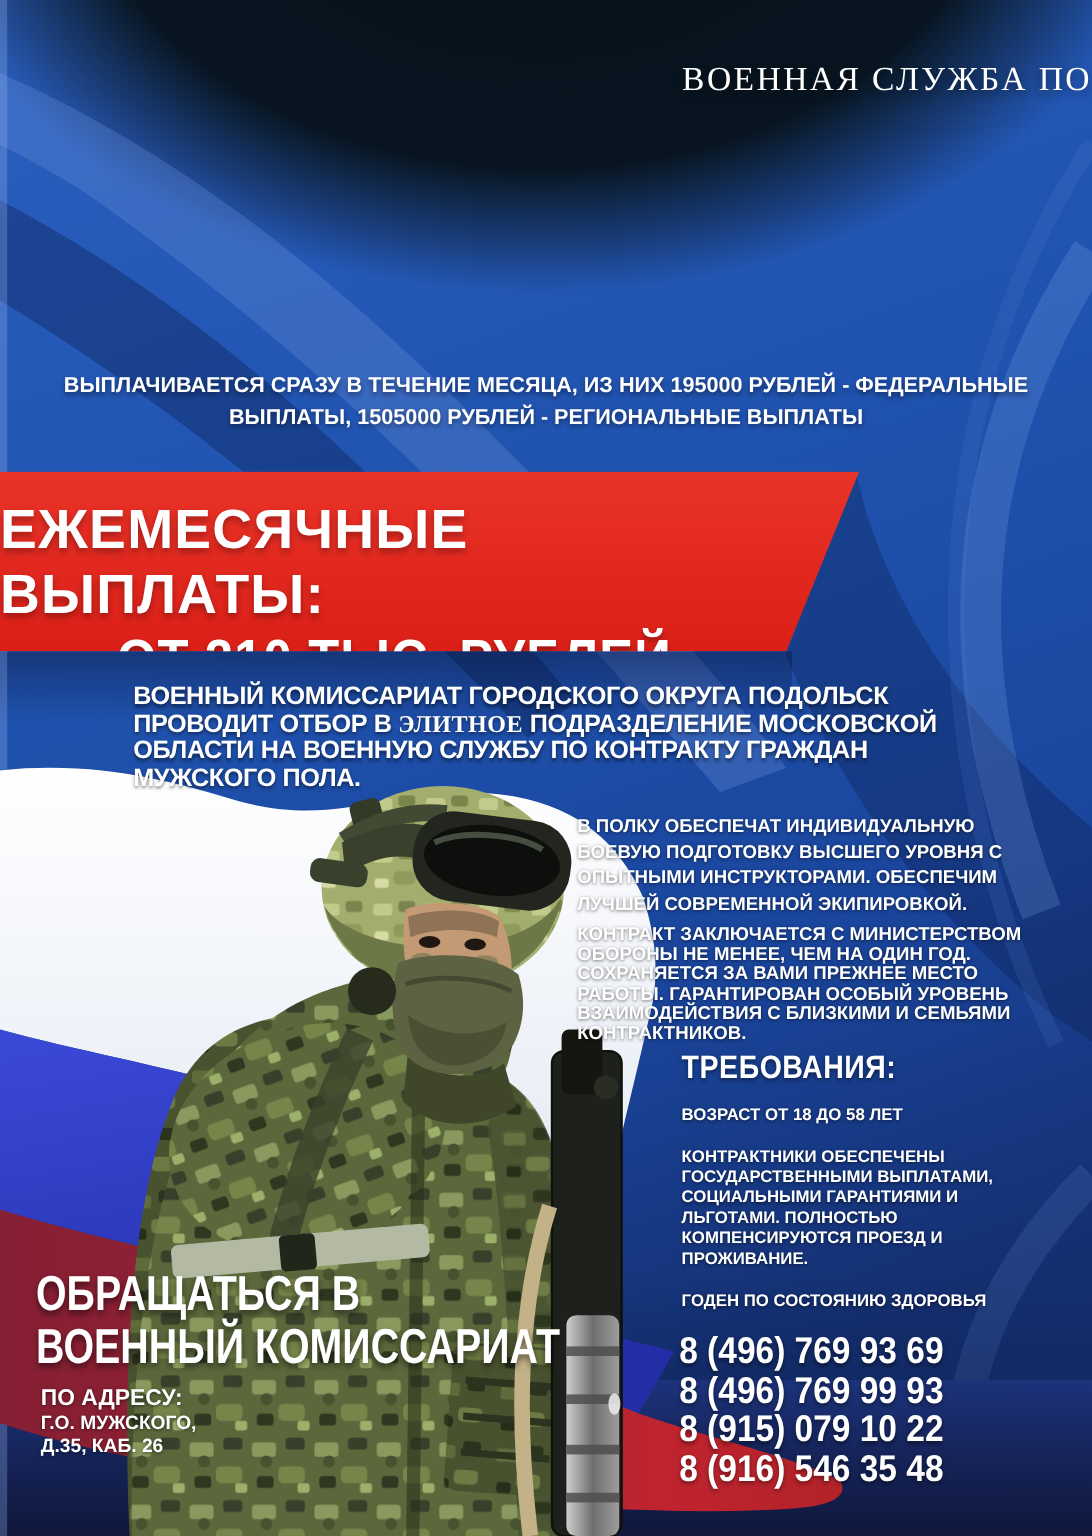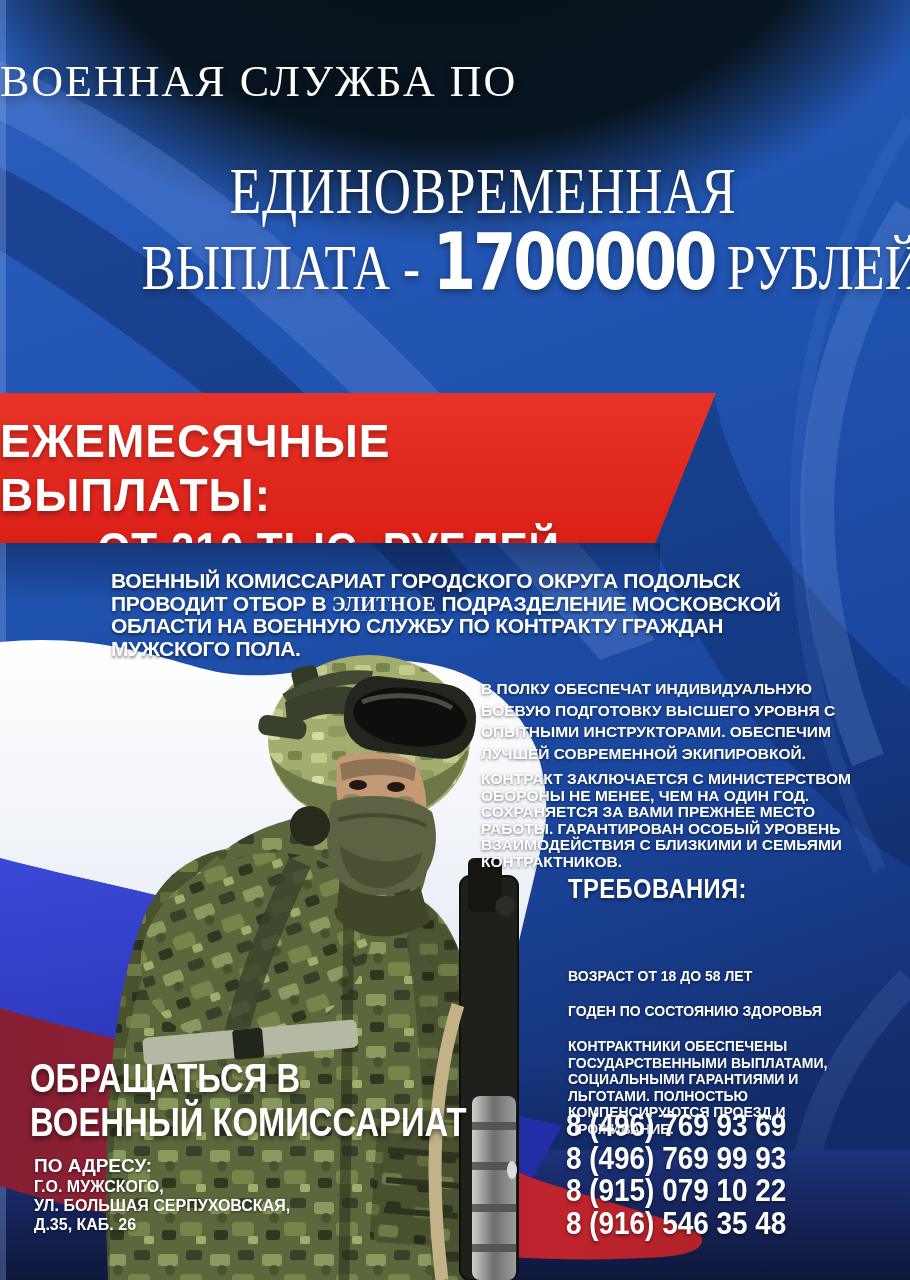--- a/index.html
+++ b/index.html
@@ -5,22 +5,22 @@
   html,body { margin:0; padding:0; background:#333; }
   .poster {
     position:relative; width:910px; height:1280px; overflow:hidden;
     background:#1e50ac; font-family:"Liberation Sans", sans-serif;
     -webkit-font-smoothing:antialiased;
   }
   .scene { position:absolute; left:0; top:0; width:910px; height:1280px; }
   .layer { position:absolute; color:#fff; }
 
   .main-title {
-    top:56px; left:0; right:0; text-align:left;
-    font-family:"Liberation Serif", serif; font-size:44px; line-height:51px;
+    top:41px; left:0; right:0; text-align:right;
+    font-family:"Liberation Serif", serif; font-size:28px; line-height:51px;
     letter-spacing:2px; text-shadow:0 3px 8px rgba(0,0,0,.45);
   }
   .payout { top:156px; left:56px; right:0; text-align:center; font-family:"Liberation Serif", serif; }
   .payout-l1 { font-size:66px; line-height:70px; transform:scaleX(.78); letter-spacing:1px;
                text-shadow:0 3px 8px rgba(0,0,0,.4); }
   .payout-l2 { font-size:64px; line-height:72px; transform:scaleX(.80); white-space:nowrap;
                text-shadow:0 3px 8px rgba(0,0,0,.4); }
   .payout-amount { font-family:"DejaVu Sans", sans-serif; font-weight:bold; font-size:78px;
                    letter-spacing:-4px; }
   .note { top:308px; left:0; right:0; text-align:center; font-size:18px; font-weight:bold;
@@ -41,21 +41,21 @@
 
   .benefits { top:678px; left:481px; width:386px; font-weight:bold; font-size:15.5px;
               text-shadow:0 1px 3px rgba(0,0,0,.55); }
   .benefits .p1 { line-height:21.5px; }
   .benefits .p2 { line-height:16.5px; margin-top:7px; }
 
   .req-heading { top:874px; left:568px; font-size:27px; font-weight:bold;
                  transform:scaleX(.88); transform-origin:left top; letter-spacing:.5px;
                  text-shadow:0 2px 4px rgba(0,0,0,.5); }
   .req-items { top:920px; left:568px; width:282px; font-weight:bold; font-size:14px;
-               text-shadow:0 1px 3px rgba(0,0,0,.55);margin-top:48px; }
+               text-shadow:0 1px 3px rgba(0,0,0,.55); }
   .req-item { line-height:17px; margin-bottom:18px; }
   .req-item:last-child { line-height:16.5px; margin-bottom:0; }
 
   .contact-heading { top:1056px; left:30px; font-weight:bold; font-size:41px; line-height:44px;
                      transform:scaleX(.8); transform-origin:left top; white-space:nowrap;
                      text-shadow:0 3px 6px rgba(0,0,0,.5); }
   .address { top:1155px; left:34px; font-weight:bold; text-shadow:0 1px 3px rgba(0,0,0,.55); }
   .address-label { font-size:19px; line-height:22px; }
   .address-line { font-size:16px; line-height:19px; }
 
@@ -220,49 +220,48 @@
     <div class="banner-text">
       <div class="banner-l1">ЕЖЕМЕСЯЧНЫЕ ВЫПЛАТЫ:</div>
       <div class="banner-l2">ОТ 210 ТЫС. РУБЛЕЙ</div>
     </div>
   </div>
 
   <div class="layer main-title">
     <div>ВОЕННАЯ СЛУЖБА ПО</div>
   </div>
 
-  <div class="layer payout">
-    <div class="payout-l1">ЕДИНОВРЕМЕННАЯ</div>
-    <div class="payout-l2"><span>ВЫПЛАТА - </span><span class="payout-amount">1700000</span><span> РУБЛЕЙ</span></div>
-  </div>
-
+
+  <div class="layer note">
+    <div>ВЫПЛАЧИВАЕТСЯ СРАЗУ В ТЕЧЕНИЕ МЕСЯЦА, ИЗ НИХ 195000 РУБЛЕЙ - ФЕДЕРАЛЬНЫЕ</div>
+    <div>ВЫПЛАТЫ, 1505000 РУБЛЕЙ - РЕГИОНАЛЬНЫЕ ВЫПЛАТЫ</div>
+  </div>
 
   <div class="layer intro"><span>ВОЕННЫЙ КОМИССАРИАТ ГОРОДСКОГО ОКРУГА ПОДОЛЬСК ПРОВОДИТ ОТБОР В </span><span class="hl">ЭЛИТНОЕ</span><span> ПОДРАЗДЕЛЕНИЕ МОСКОВСКОЙ ОБЛАСТИ НА ВОЕННУЮ СЛУЖБУ ПО КОНТРАКТУ ГРАЖДАН МУЖСКОГО ПОЛА.</span></div>
 
   <div class="layer benefits">
     <div class="p1">В ПОЛКУ ОБЕСПЕЧАТ ИНДИВИДУАЛЬНУЮ БОЕВУЮ ПОДГОТОВКУ ВЫСШЕГО УРОВНЯ С ОПЫТНЫМИ ИНСТРУКТОРАМИ. ОБЕСПЕЧИМ ЛУЧШЕЙ СОВРЕМЕННОЙ ЭКИПИРОВКОЙ.</div>
     <div class="p2">КОНТРАКТ ЗАКЛЮЧАЕТСЯ С МИНИСТЕРСТВОМ ОБОРОНЫ НЕ МЕНЕЕ, ЧЕМ НА ОДИН ГОД. СОХРАНЯЕТСЯ ЗА ВАМИ ПРЕЖНЕЕ МЕСТО РАБОТЫ. ГАРАНТИРОВАН ОСОБЫЙ УРОВЕНЬ ВЗАИМОДЕЙСТВИЯ С БЛИЗКИМИ И СЕМЬЯМИ КОНТРАКТНИКОВ.</div>
   </div>
 
   <div class="layer req-heading">ТРЕБОВАНИЯ:</div>
   <div class="layer req-items">
     <div class="req-item">ВОЗРАСТ ОТ 18 ДО 58 ЛЕТ</div>
+    <div class="req-item">КОНТРАКТНИКИ ОБЕСПЕЧЕНЫ ГОСУДАРСТВЕННЫМИ ВЫПЛАТАМИ, СОЦИАЛЬНЫМИ ГАРАНТИЯМИ И ЛЬГОТАМИ. ПОЛНОСТЬЮ КОМПЕНСИРУЮТСЯ ПРОЕЗД И ПРОЖИВАНИЕ.</div>
     <div class="req-item">ГОДЕН ПО СОСТОЯНИЮ ЗДОРОВЬЯ</div>
-    <div class="req-item">КОНТРАКТНИКИ ОБЕСПЕЧЕНЫ ГОСУДАРСТВЕННЫМИ ВЫПЛАТАМИ, СОЦИАЛЬНЫМИ ГАРАНТИЯМИ И ЛЬГОТАМИ. ПОЛНОСТЬЮ КОМПЕНСИРУЮТСЯ ПРОЕЗД И ПРОЖИВАНИЕ.</div>
   </div>
 
   <div class="layer contact-heading">
     <div>ОБРАЩАТЬСЯ В</div>
     <div>ВОЕННЫЙ КОМИССАРИАТ</div>
   </div>
 
   <div class="layer address">
     <div class="address-label">ПО АДРЕСУ:</div>
     <div class="address-line">Г.О. МУЖСКОГО,</div>
-    <div class="address-line">УЛ. БОЛЬШАЯ СЕРПУХОВСКАЯ,</div>
     <div class="address-line">Д.35, КАБ. 26</div>
   </div>
 
   <div class="layer phones">
     <div>8 (496) 769 93 69</div>
     <div>8 (496) 769 99 93</div>
     <div>8 (915) 079 10 22</div>
     <div>8 (916) 546 35 48</div>
   </div>
 

